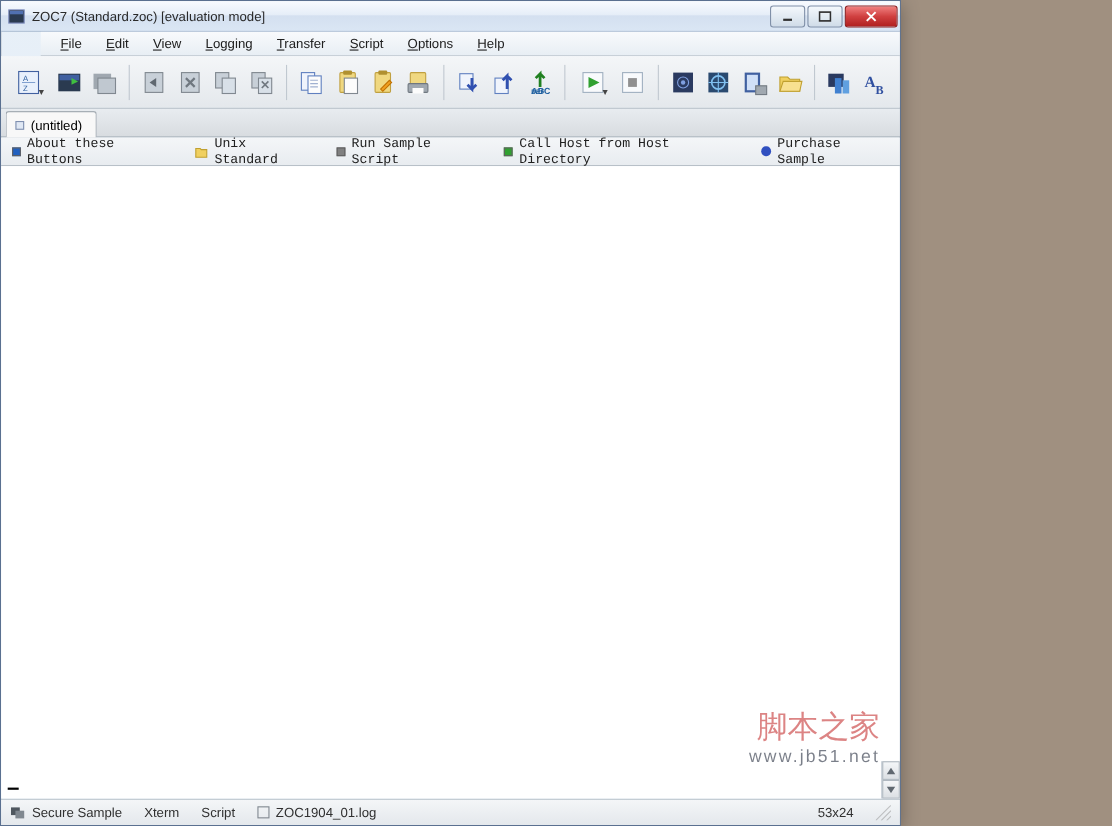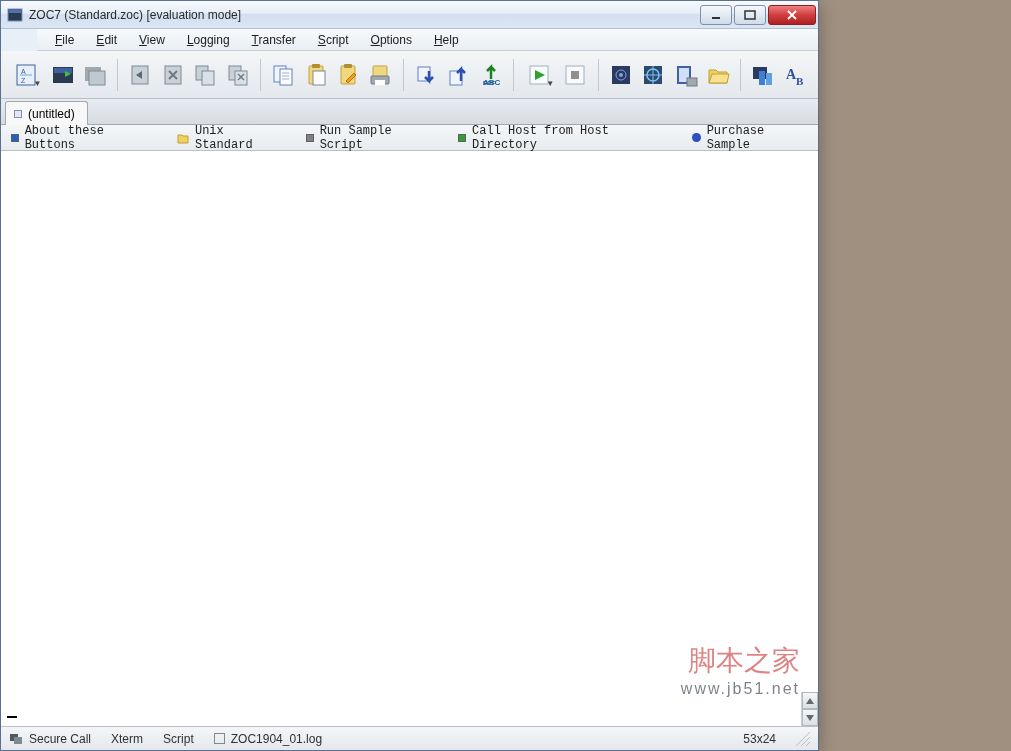--- a/index.html
+++ b/index.html
@@ -358,21 +358,21 @@
       <div class="url">www.jb51.net</div>
     </div>
   </div>
 
   <div class="statusbar">
     <div class="sb-item">
       <svg width="14" height="14" viewBox="0 0 14 14">
           <rect x="1" y="2" width="8" height="7" fill="#505860"></rect>
           <rect x="5" y="5" width="8" height="7" fill="#808890"></rect>
         </svg>
-      <span>Secure Call</span>
+      <span>Secure Sample</span>
     </div>
     <div class="sb-item">
         <span>Xterm</span>
       </div>
     <div class="sb-item">
         <span>Script</span>
       </div>
     <div class="sb-item">
       <span style="width:11px;height:11px;border:1px solid #808890;display:inline-block;"></span>
       <span>ZOC1904_01.log</span>

